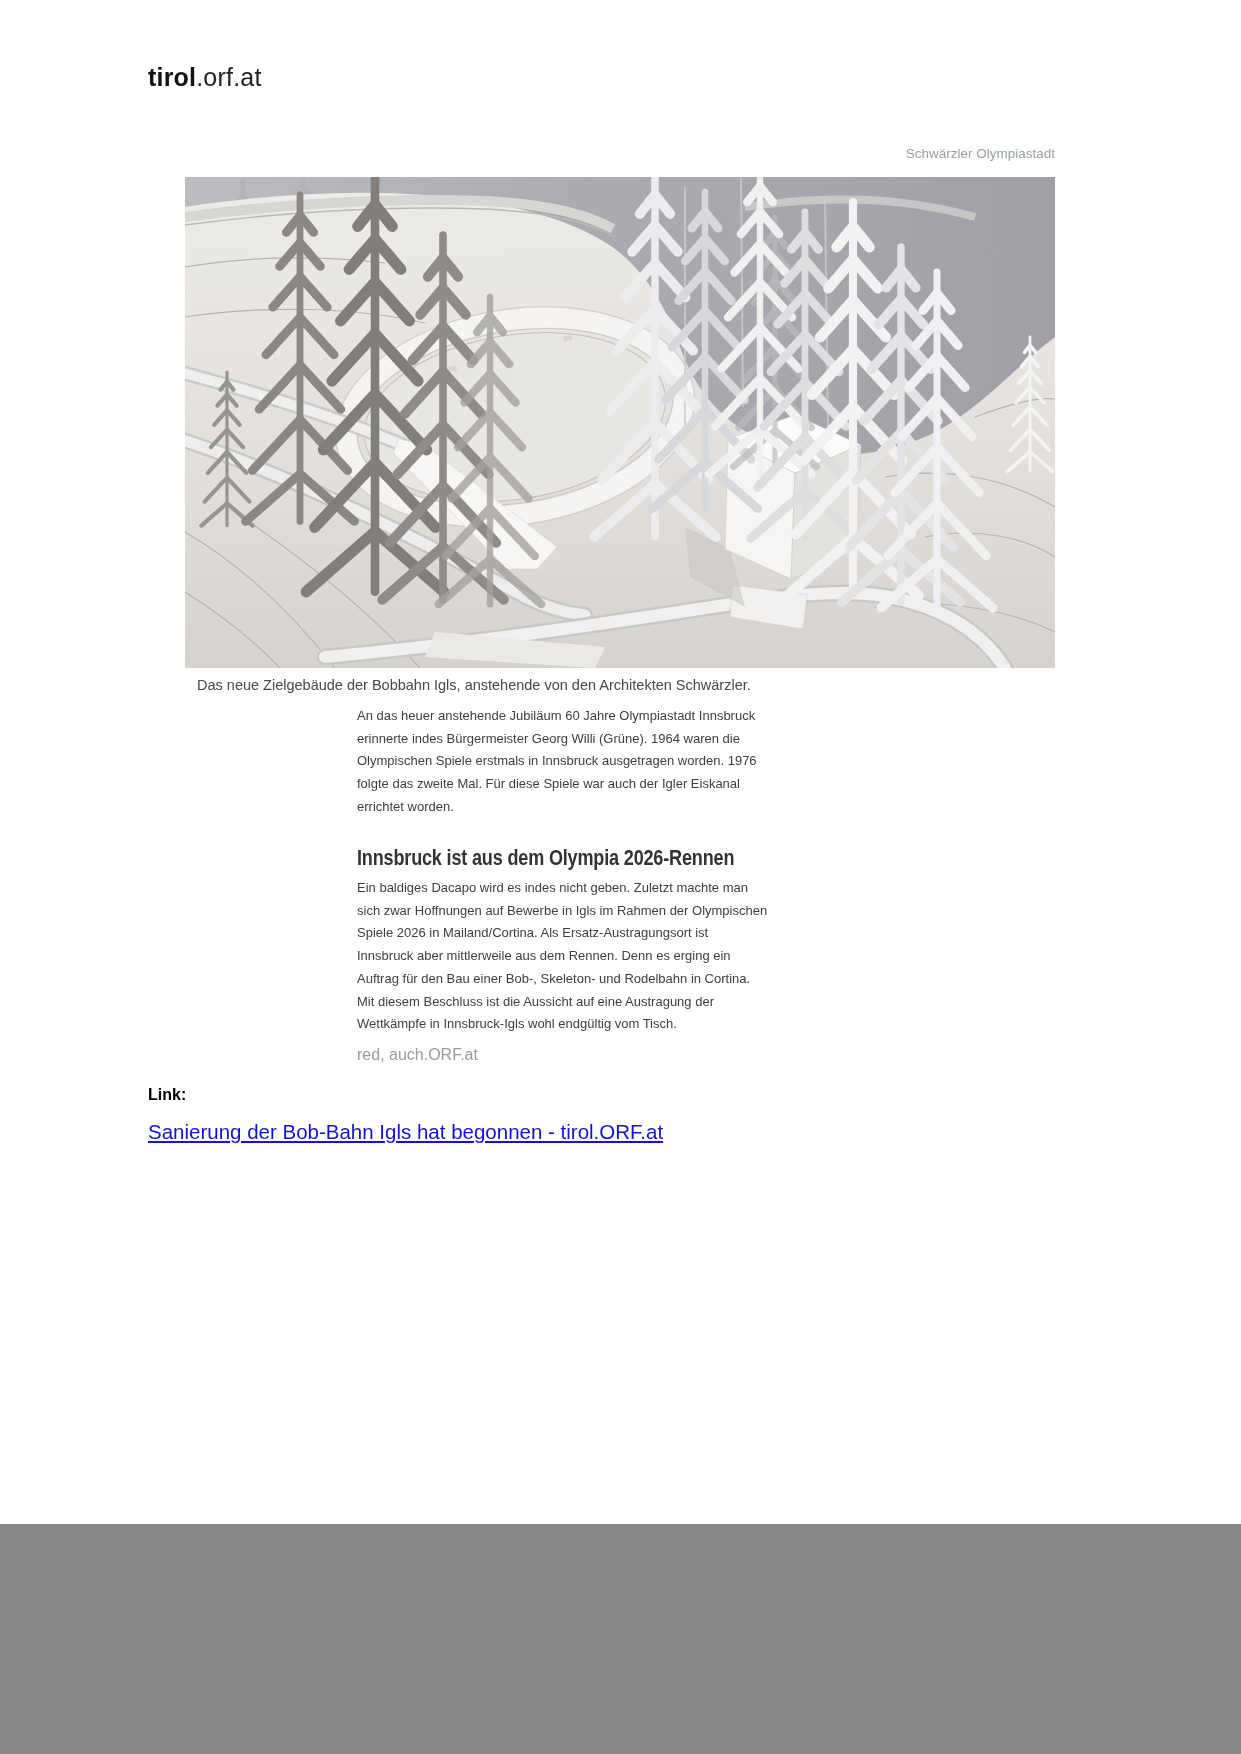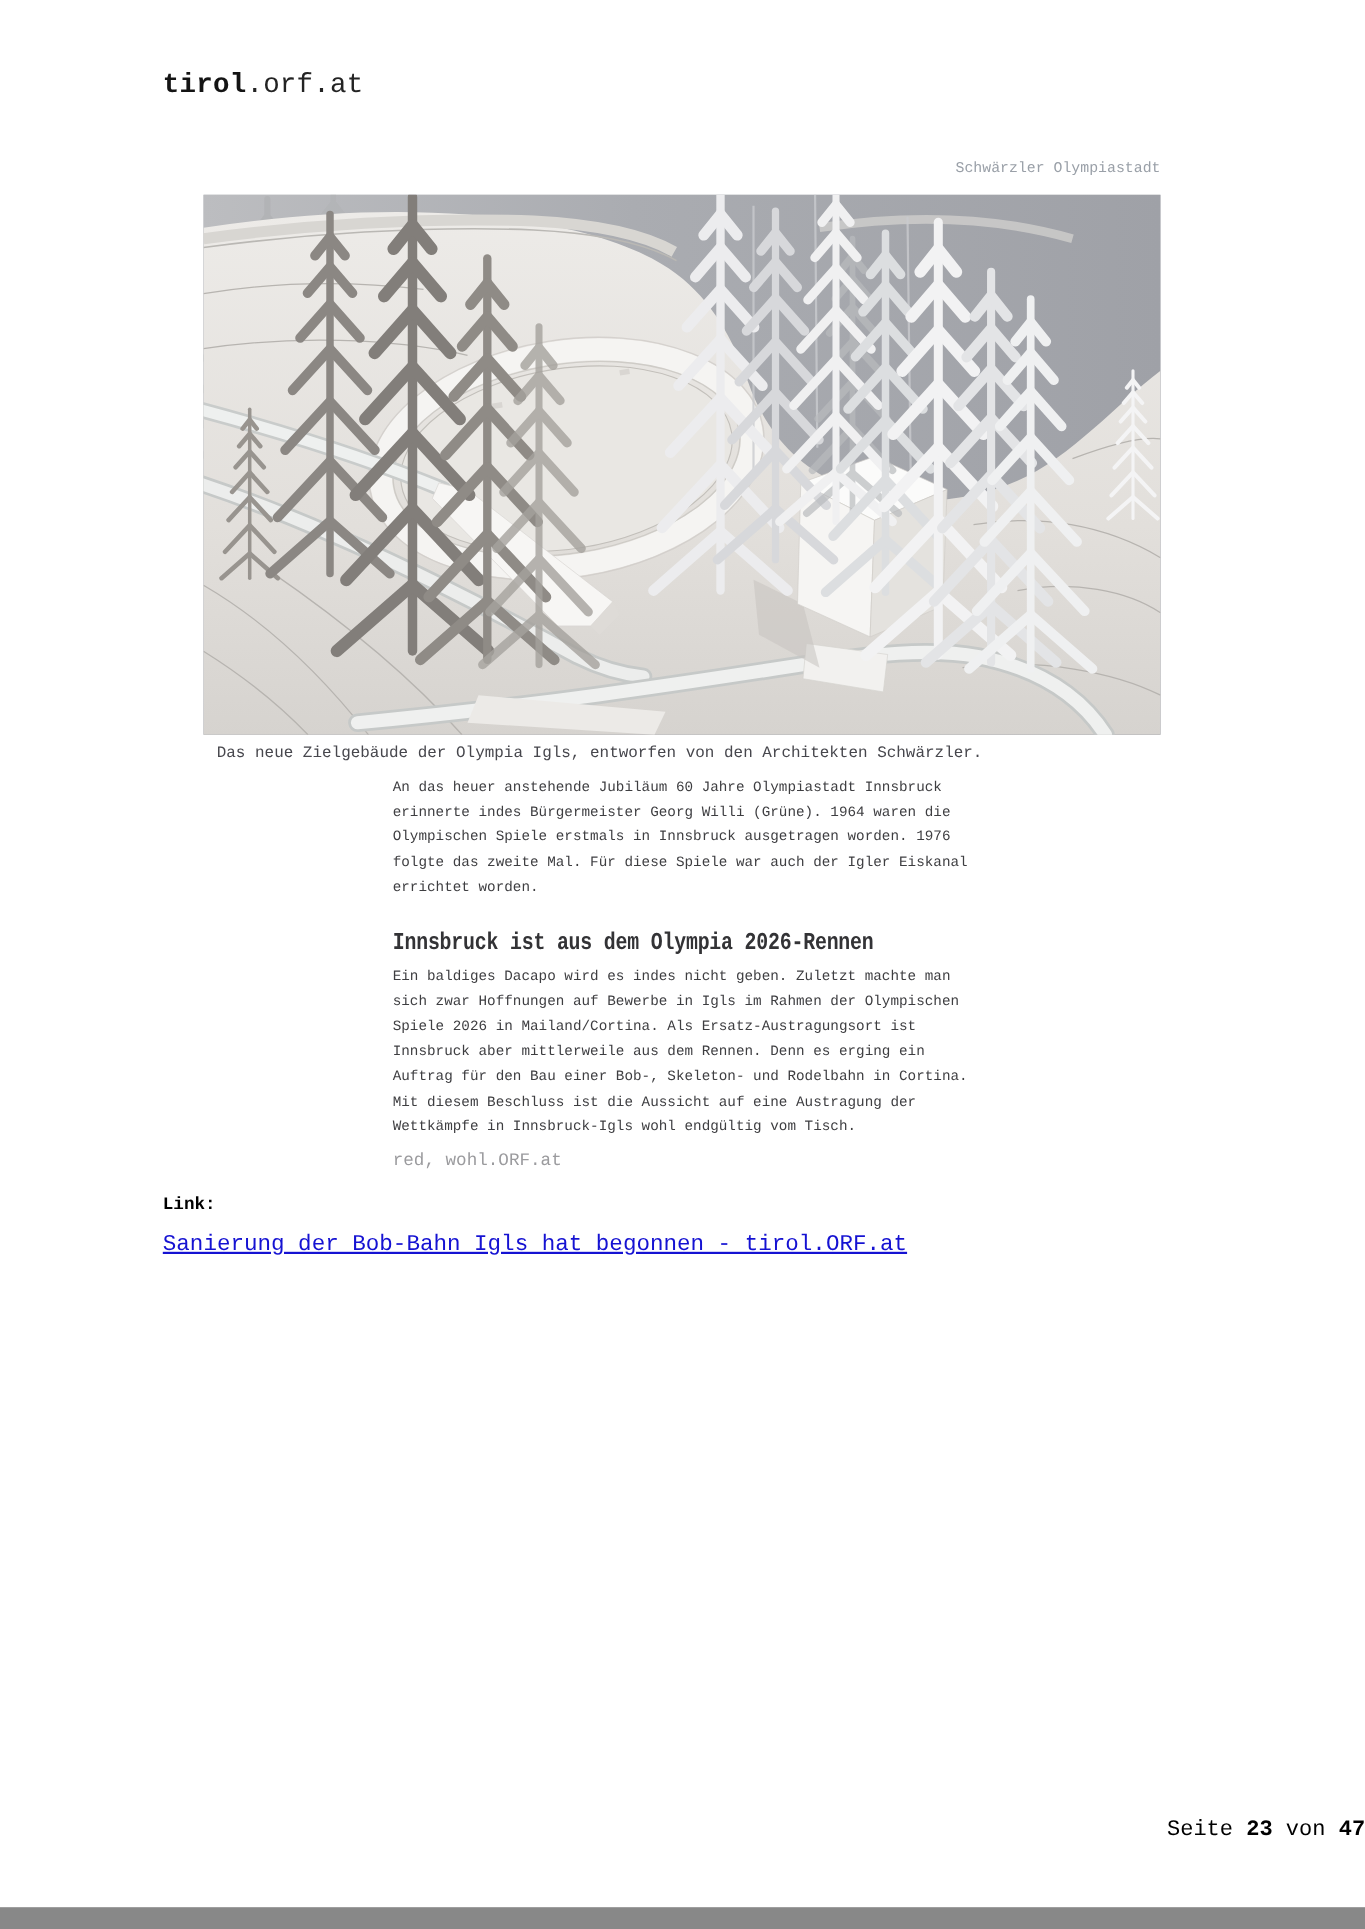--- a/index.html
+++ b/index.html
@@ -1,21 +1,21 @@
 <!DOCTYPE html>
 <html lang="de"><head>
 <meta charset="utf-8">
 <style>
   html,body{margin:0;padding:0;background:#888;}
   .page{
     position:relative;
-    width:1241px;height:1734px;
+    width:1241px;height:1524px;
     background:#ffffff;
     margin:0 auto;
-    font-family:Liberation Mono, monospace;
+    font-family:Liberation Sans, sans-serif;
     overflow:hidden;
   }
   .brand{
     position:absolute;left:148px;top:63px;
     font-size:25px;color:#141414;letter-spacing:.2px;
   }
   .brand .b{font-weight:700;}
   .brand .r{font-weight:400;color:#232323;}
   .photo-credit{
     position:absolute;left:185px;top:146px;width:870px;
@@ -173,39 +173,39 @@
       <g>
         <use href="#spruce" transform="translate(42,195) scale(1.6)" style="color:#98948f"></use>
         <use href="#spruce" transform="translate(115,18) scale(3.4)" style="color:#8b8783"></use>
         <use href="#spruce" transform="translate(190,2) scale(4.3)" style="color:#827e7a"></use>
         <use href="#spruce" transform="translate(258,58) scale(3.8)" style="color:#8f8b86"></use>
         <use href="#spruce" transform="translate(305,120) scale(3.2)" style="color:#a5a29d" opacity="0.8"></use>
       </g>
     </svg>
   </div>
 
-  <div class="photo-caption">Das neue Zielgebäude der Olympia Igls, entworfen von den Architekten Schwärzler.</div>
+  <div class="photo-caption">Das neue Zielgebäude der Bobbahn Igls, anstehende von den Architekten Schwärzler.</div>
 
   <div class="col para p1">An das heuer anstehende Jubiläum 60 Jahre Olympiastadt Innsbruck
 erinnerte indes Bürgermeister Georg Willi (Grüne). 1964 waren die
 Olympischen Spiele erstmals in Innsbruck ausgetragen worden. 1976
 folgte das zweite Mal. Für diese Spiele war auch der Igler Eiskanal
 errichtet worden.</div>
 
   <div class="article-heading">Innsbruck ist aus dem Olympia 2026-Rennen</div>
 
   <div class="col para p2">Ein baldiges Dacapo wird es indes nicht geben. Zuletzt machte man
 sich zwar Hoffnungen auf Bewerbe in Igls im Rahmen der Olympischen
 Spiele 2026 in Mailand/Cortina. Als Ersatz-Austragungsort ist
 Innsbruck aber mittlerweile aus dem Rennen. Denn es erging ein
 Auftrag für den Bau einer Bob-, Skeleton- und Rodelbahn in Cortina.
 Mit diesem Beschluss ist die Aussicht auf eine Austragung der
 Wettkämpfe in Innsbruck-Igls wohl endgültig vom Tisch.</div>
 
-  <div class="byline">red, wohl.ORF.at</div>
+  <div class="byline">red, auch.ORF.at</div>
 
   <div class="link-label">Link:</div>
   <a class="article-link" href="#">Sanierung der Bob-Bahn Igls hat begonnen - tirol.ORF.at</a>
 
   <div class="footer">
     <span>Seite</span>
     <b>23</b>
     <span>von</span>
     <b>47</b>
   </div>

